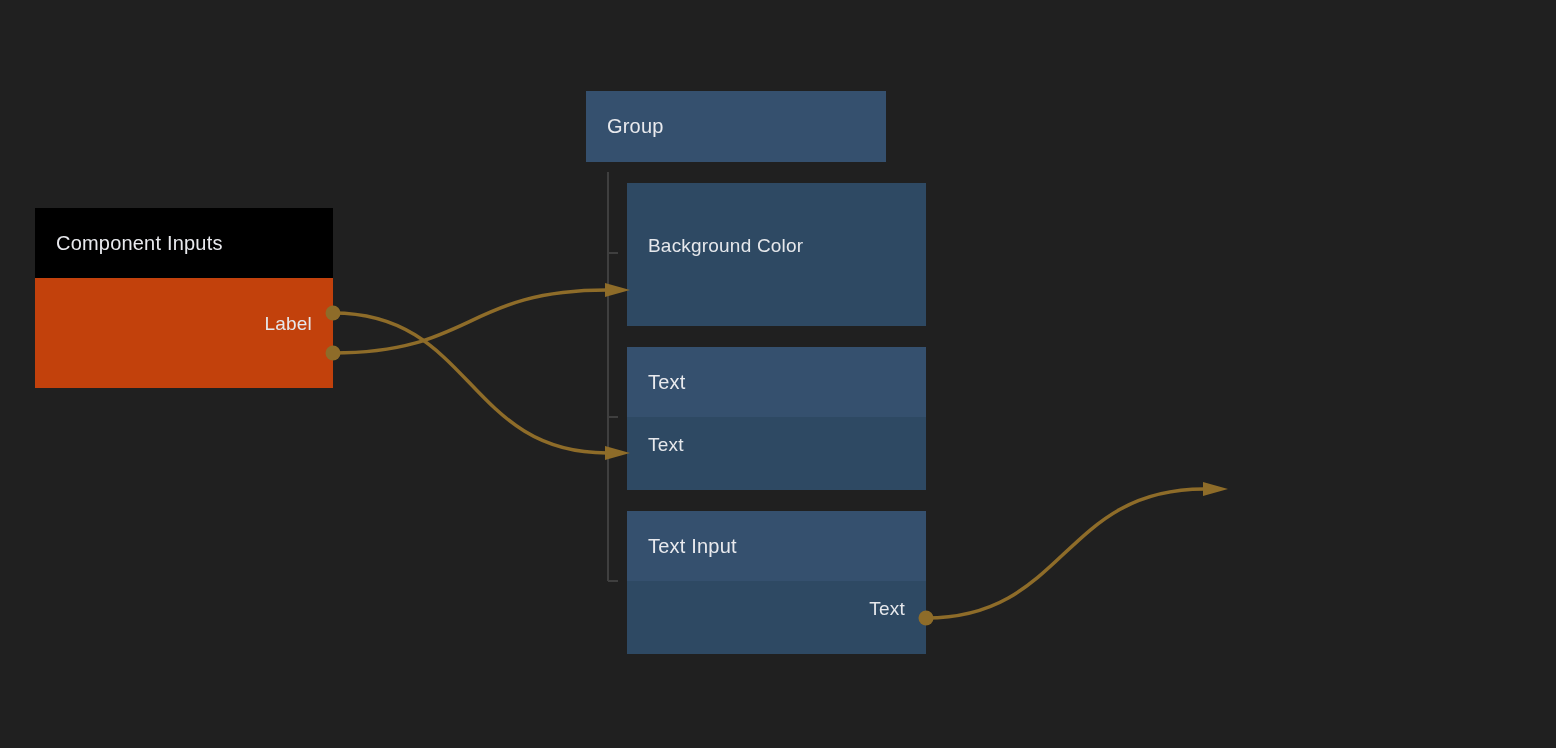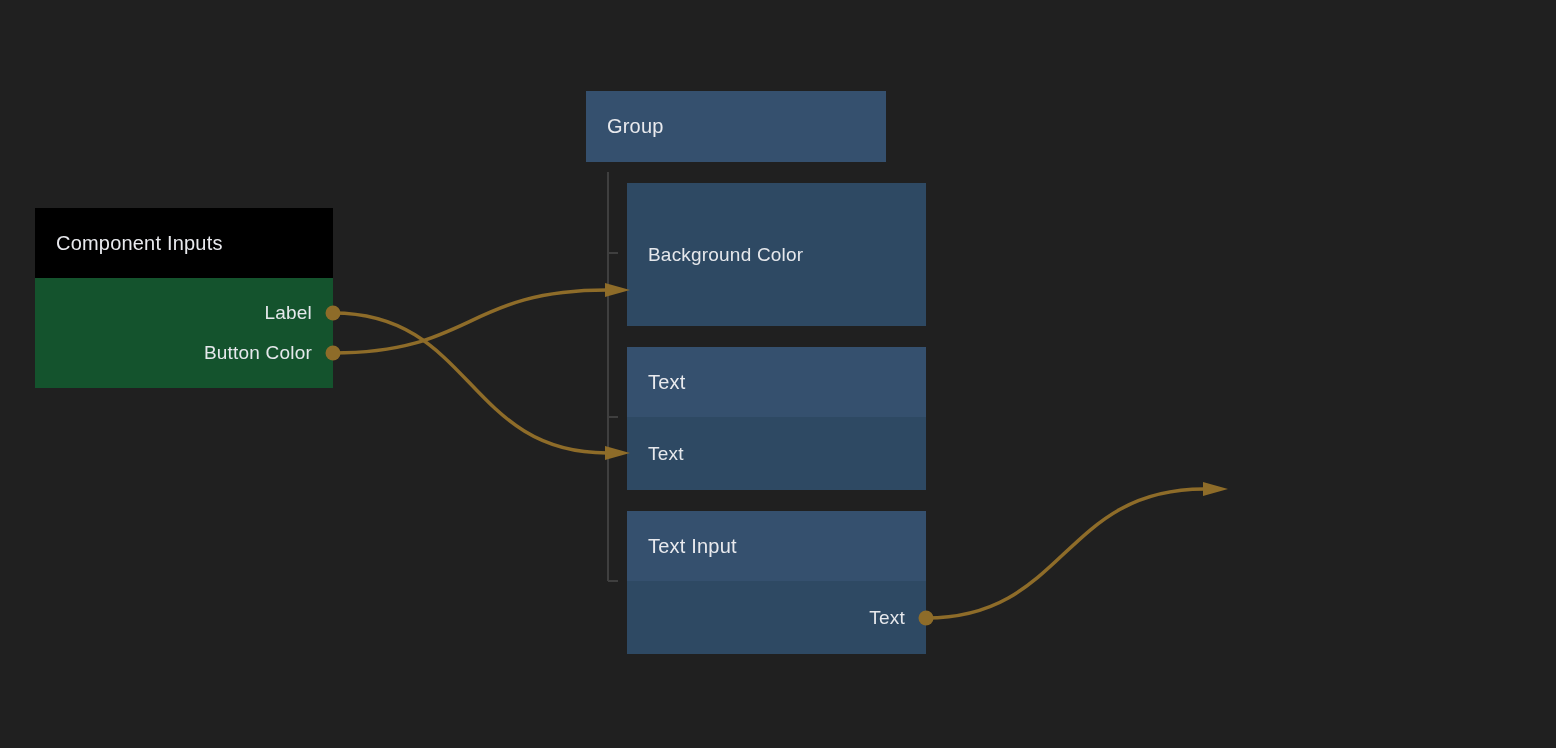--- a/index.html
+++ b/index.html
@@ -12,51 +12,48 @@
     height:70px;flex:0 0 70px;display:flex;align-items:center;
     padding:0 21px;font-size:20px;color:#e9eaee;letter-spacing:.2px;
     box-sizing:border-box;
   }
   .header-only .node-header{height:100%;flex:1 1 auto;}
   .node-body{
     flex:1 1 auto;display:flex;flex-direction:column;justify-content:center;
     font-size:19px;color:#e6e8ec;letter-spacing:.2px;
   }
   .port{
-    height:40px;flex:0 0 40px;display:flex;align-items:center;
+    height:40px;flex:0 0 40px;display:flex;align-items:flex-start;
     padding:0 21px;box-sizing:border-box;white-space:nowrap;
   }
   .port.out{justify-content:flex-end;}
   .blue  .node-header{background:#35506e;}
   .blue  .node-body  {background:#2e4963;}
   .purple .node-header{background:#000000;align-items:center;}
-  .purple .node-body  {background:#14532d;}
+  .purple .node-body  {background:#c2410c;}
   .wires{position:absolute;left:0;top:0;z-index:5;pointer-events:none;}
 </style>
 </head>
 <body>
 
 <div class="canvas">
 
   <div class="node blue header-only" style="left:586px;top:91px;width:300px;height:71px">
     <div class="node-header">
       <span>Group</span>
     </div>
   </div>
 
   <div class="node purple" style="left:35px;top:208px;width:298px;height:180px">
     <div class="node-header">
       <span>Component Inputs</span>
     </div>
     <div class="node-body">
       <div class="port out">
         <span>Label</span>
-      </div>
-      <div class="port out">
-        <span>Button Color</span>
       </div>
     </div>
   </div>
 
   <div class="node blue" style="left:627px;top:183px;width:299px;height:143px">
     <div class="node-body">
       <div class="port">
         <span>Background Color</span>
       </div>
     </div>

